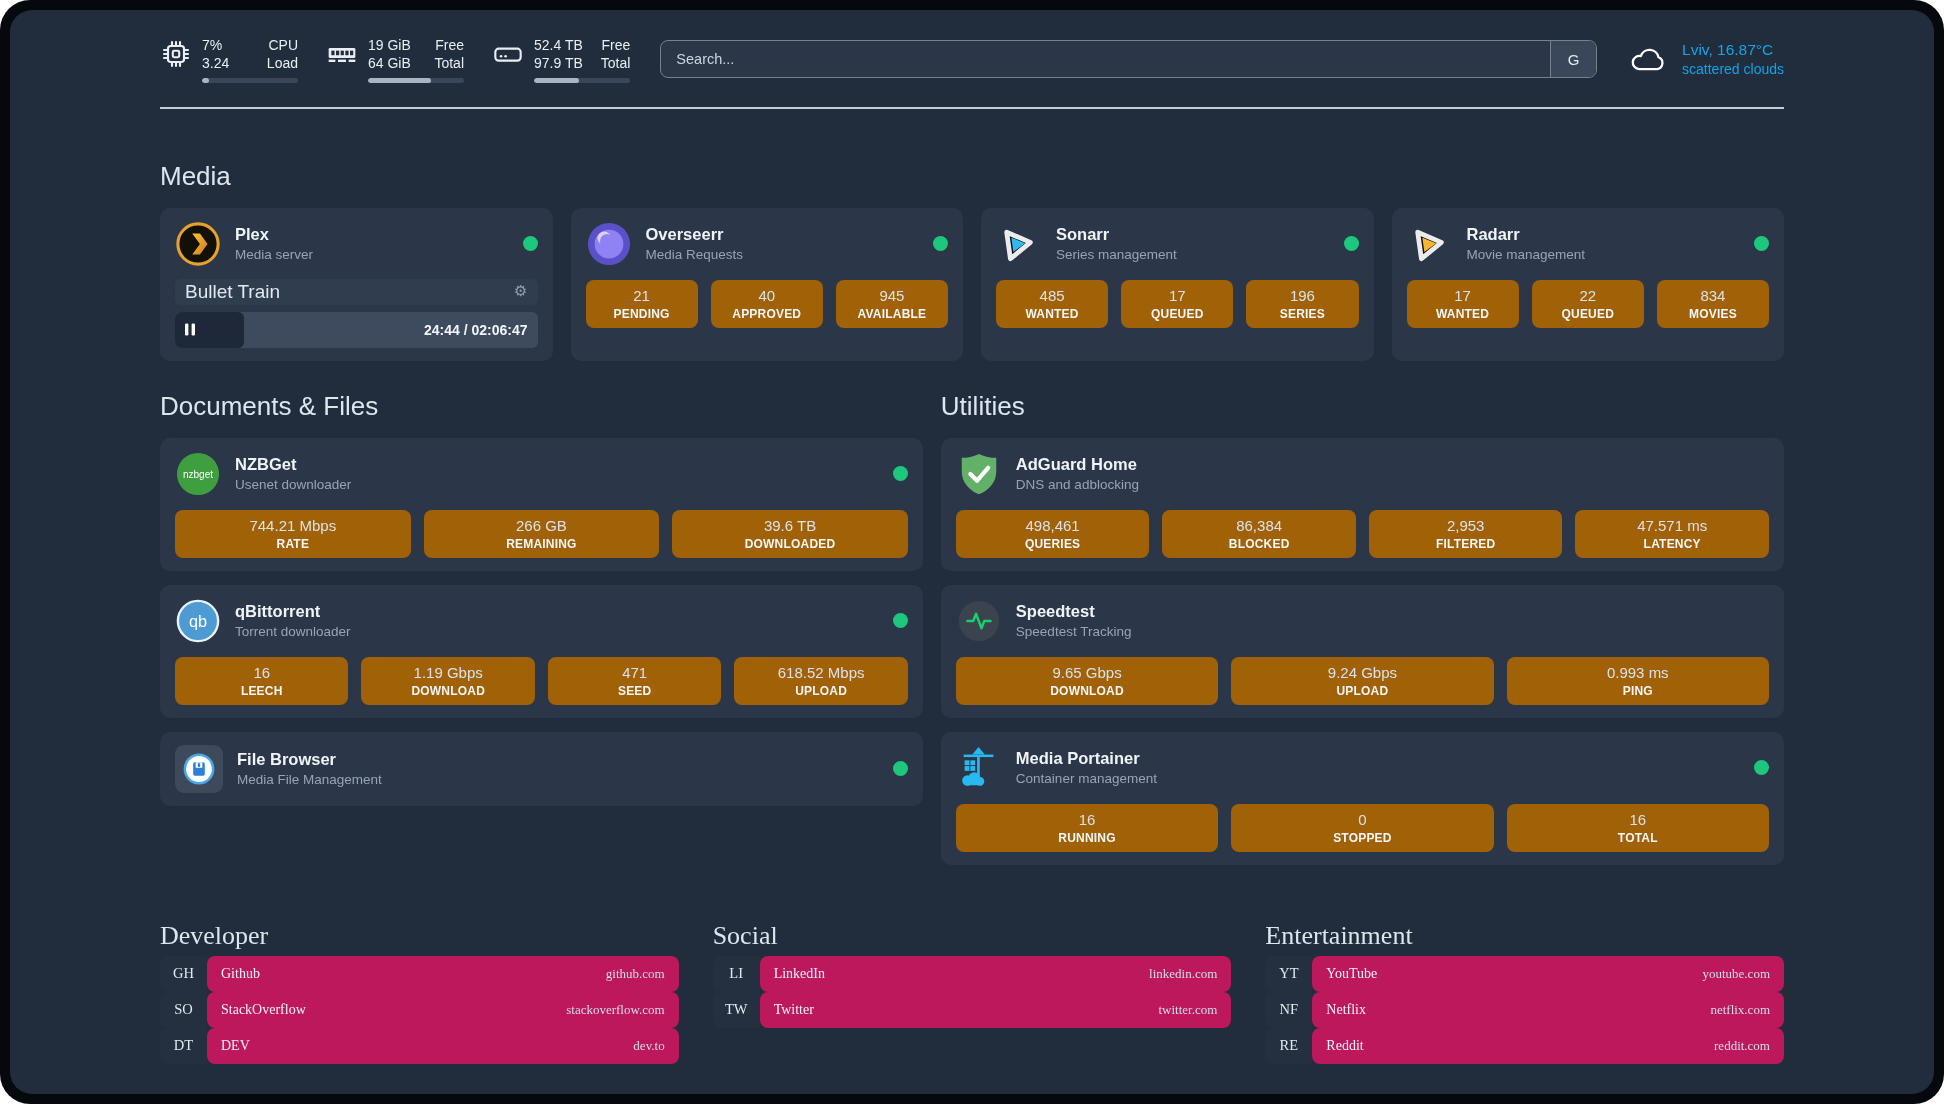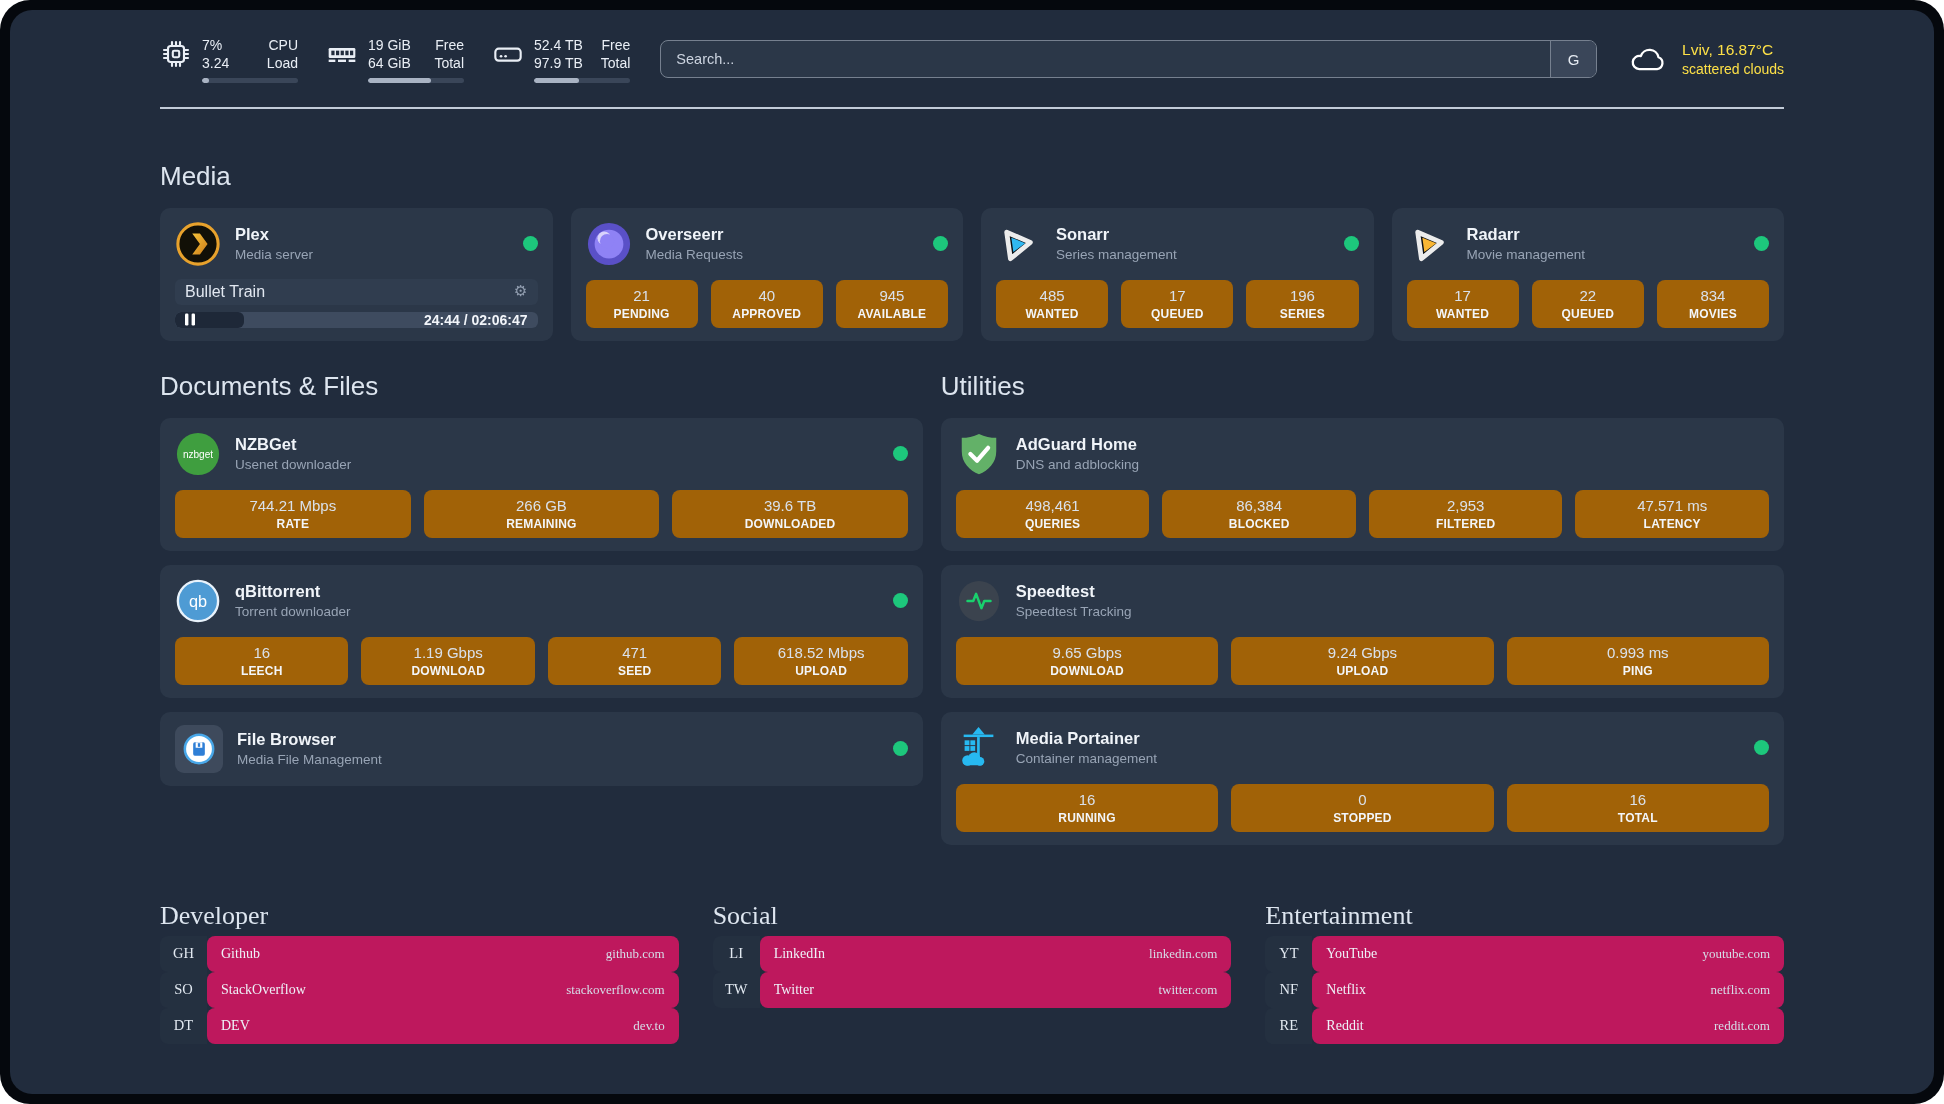--- a/index.html
+++ b/index.html
@@ -21,21 +21,21 @@
   .mon-fill { height:100%; background:#a9b3c3; border-radius:3px; }
 
   .search { flex:1; display:flex; align-items:stretch; margin:0 30px; height:38px; background:#2b3748;
             border:1px solid #76808f; border-radius:8px; overflow:hidden; }
   .search input { flex:1; background:transparent; border:none; outline:none; color:#e8edf4;
                   font-size:14.5px; padding:0 15px; font-family:inherit; }
   .search input::placeholder { color:#ccd4e0; }
   .search-g { width:46px; background:#3a4659; border:none; border-left:1px solid #76808f;
               color:#e6ebf2; font-size:15px; cursor:pointer; font-family:inherit; }
 
-  .weather { display:flex; align-items:center; gap:13px; color:#fde047; }
+  .weather { display:flex; align-items:center; gap:13px; color:#0ea5e9; }
   .weather-icon svg { width:42px; height:42px; display:block; }
   .weather-line1 { font-size:15.5px; }
   .weather-line2 { font-size:14px; margin-top:2px; }
 
   .divider { border-top:2px solid #c2cbd8; margin-top:24px; }
 
   
   h1.section { font-size:26px; color:#dde5ef; font-weight:500; }
   .media-section { margin-top:52px; }
   .grid4 { display:grid; grid-template-columns:repeat(4,1fr); gap:18px; margin-top:16px; }
@@ -49,23 +49,23 @@
   .status-dot { width:15px; height:15px; background:#1dc77c; border-radius:50%; margin-left:auto; flex:none; }
 
   .stats { display:flex; gap:13px; margin-top:13px; }
   .stat { flex:1; background:#a16207; border-radius:8px; padding:7px 4px; text-align:center; }
   .stat-value { font-size:15px; color:#dae1eb; }
   .stat-label { font-size:12px; font-weight:700; color:#f3f6fa; margin-top:3px; letter-spacing:.2px; }
 
   
   .player-row { margin-top:12px; height:26px; background:#303d4f; border-radius:6px; display:flex;
                 align-items:center; padding:0 10px; }
-  .player-title { flex:1; font-size:16px; color:#e2e8f1; }
+  .player-title { flex:1; font-size:19px; color:#e2e8f1; }
   .gear { color:#939fb1; font-size:15px; line-height:1; cursor:pointer; font-family:"DejaVu Sans",sans-serif; }
-  .player-bar { margin-top:7px; height:16px; background:#3e4b5f; border-radius:6px; position:relative;
+  .player-bar { margin-top:7px; height:36px; background:#3e4b5f; border-radius:6px; position:relative;
                 display:flex; align-items:center; overflow:hidden; }
   .player-elapsed { position:absolute; left:0; top:0; bottom:0; background:#1e2838; border-radius:6px; }
   .pause { position:relative; margin-left:10px; display:flex; }
   .pause svg { width:11px; height:13px; display:block; }
   .player-time { position:absolute; right:10px; font-size:14px; font-weight:700; color:#f2f5fa; }
 
   .cols { display:grid; grid-template-columns:95fr 105fr; gap:18px; margin-top:30px; align-items:start; }
   .col .card { margin-top:14px; }
   .col .card:first-of-type { margin-top:16px; }
 

